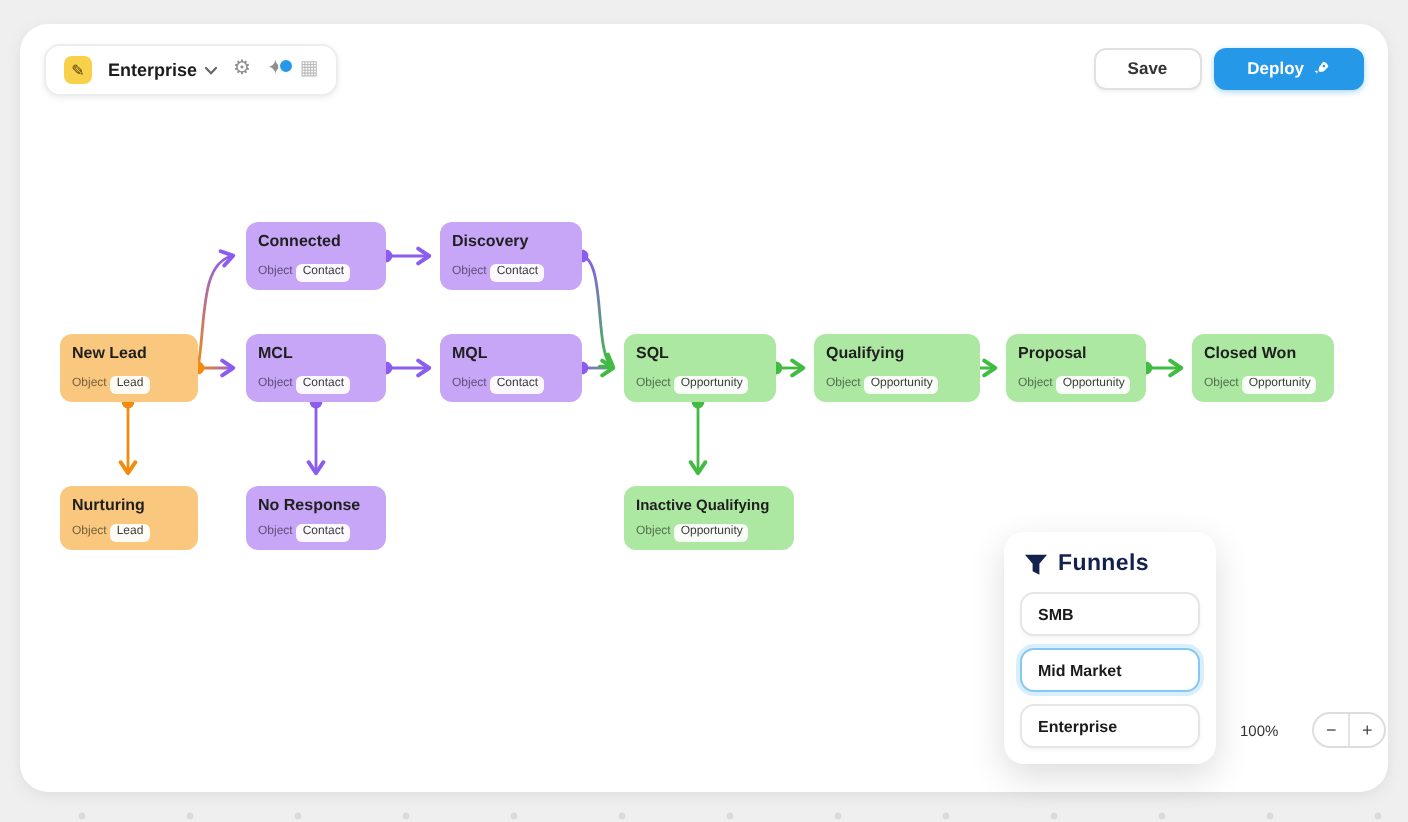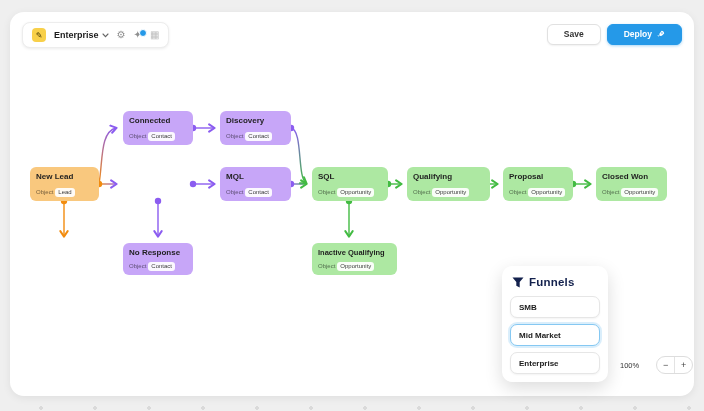--- a/index.html
+++ b/index.html
@@ -151,20 +151,27 @@
         <span class="node-meta-pill">Contact</span>
       </div>
   </div>
   <div class="node purple" style="left:220px;top:111px;width:71px;height:34px">
     <div class="node-title">Discovery</div>
     <div class="node-meta">
         <span class="node-meta-label">Object</span>
         <span class="node-meta-pill">Contact</span>
       </div>
   </div>
+  <div class="node purple" style="left:123px;top:167px;width:70px;height:34px">
+    <div class="node-title">MCL</div>
+    <div class="node-meta">
+        <span class="node-meta-label">Object</span>
+        <span class="node-meta-pill">Contact</span>
+      </div>
+  </div>
   <div class="node purple" style="left:220px;top:167px;width:71px;height:34px">
     <div class="node-title">MQL</div>
     <div class="node-meta">
         <span class="node-meta-label">Object</span>
         <span class="node-meta-pill">Contact</span>
       </div>
   </div>
   <div class="node green" style="left:312px;top:167px;width:76px;height:34px">
     <div class="node-title">SQL</div>
     <div class="node-meta">
@@ -184,20 +191,27 @@
     <div class="node-meta">
         <span class="node-meta-label">Object</span>
         <span class="node-meta-pill">Opportunity</span>
       </div>
   </div>
   <div class="node green" style="left:596px;top:167px;width:71px;height:34px">
     <div class="node-title">Closed Won</div>
     <div class="node-meta">
         <span class="node-meta-label">Object</span>
         <span class="node-meta-pill">Opportunity</span>
+      </div>
+  </div>
+  <div class="node orange" style="left:30px;top:243px;width:69px;height:32px">
+    <div class="node-title">Nurturing</div>
+    <div class="node-meta">
+        <span class="node-meta-label">Object</span>
+        <span class="node-meta-pill">Lead</span>
       </div>
   </div>
   <div class="node purple" style="left:123px;top:243px;width:70px;height:32px">
     <div class="node-title">No Response</div>
     <div class="node-meta">
         <span class="node-meta-label">Object</span>
         <span class="node-meta-pill">Contact</span>
       </div>
   </div>
   <div class="node green" style="left:312px;top:243px;width:85px;height:32px">

